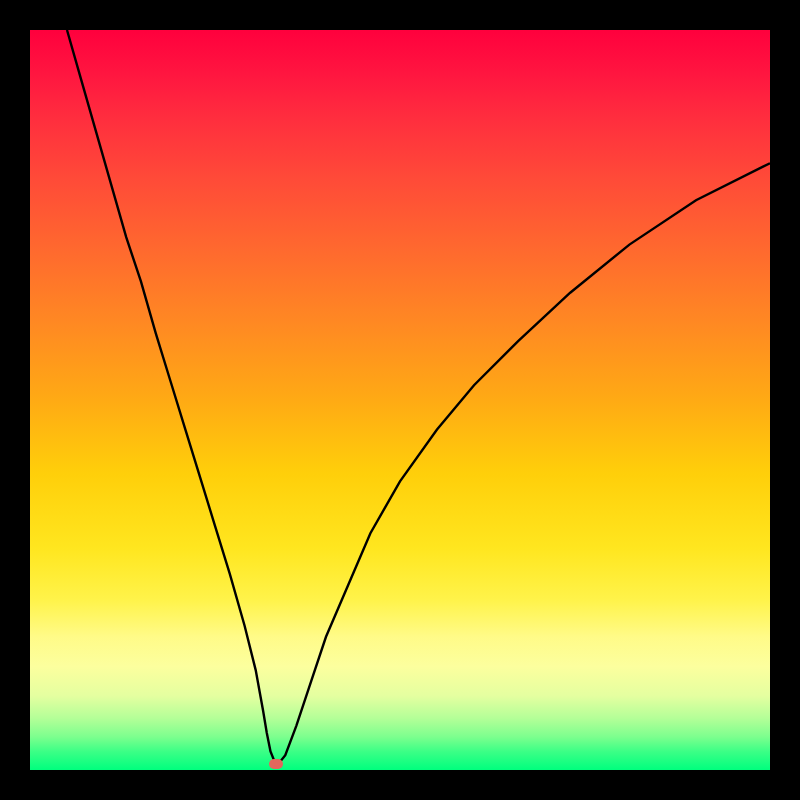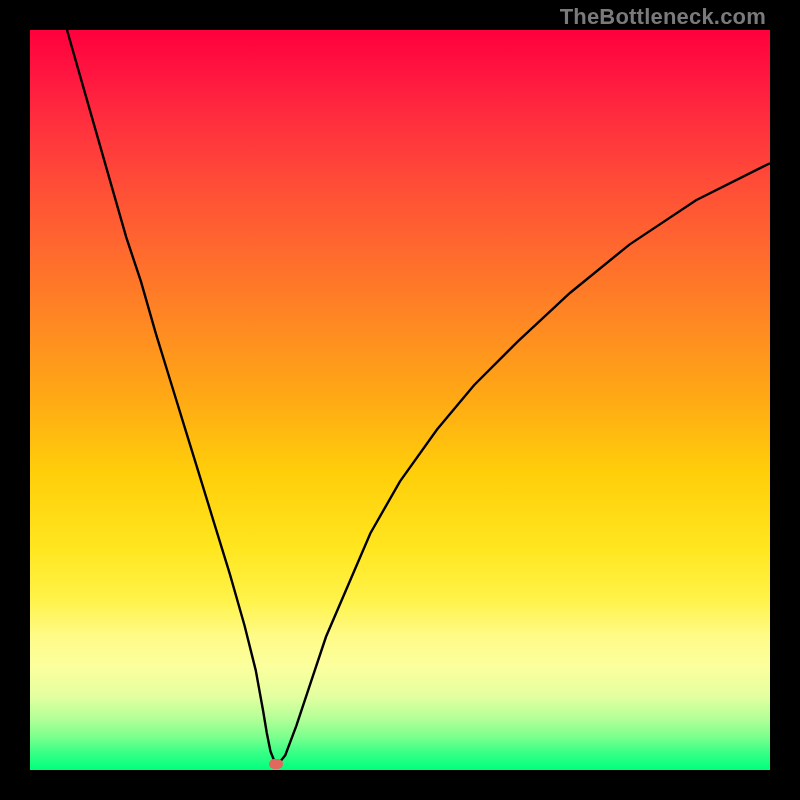--- a/index.html
+++ b/index.html
@@ -69,21 +69,20 @@
     height: 10px;
     border-radius: 6px;
     background: #e2675d;
     transform: translate(-50%, -50%);
   }
 </style>
 </head>
 <body>
 
 <div class="frame">
-  <div class="watermark">TheBottleneck.com</div>
 
   <div class="plot">
     <svg class="curve" viewBox="0 0 740 740" preserveAspectRatio="none">
       <path id="curve-path" d="M37.00 0.00 L51.80 51.80 L66.60 103.60 L81.40 155.40 L96.20 207.20 L111.00 251.60 L125.80 303.40 L140.60 351.50 L155.40 399.60 L170.20 447.70 L185.00 495.80 L199.80 543.90 L214.60 595.70 L225.70 640.10 L233.10 680.80 L236.80 703.00 L240.50 721.50 L246.42 736.30 L255.30 725.20 L266.40 695.60 L281.20 651.20 L296.00 606.80 L318.20 555.00 L340.40 503.20 L370.00 451.40 L407.00 399.60 L444.00 355.20 L488.40 310.80 L540.20 262.70 L599.40 214.60 L666.00 170.20 L740.00 133.20" stroke="#000" stroke-width="2.4" fill="none"></path>
     </svg>
     <div class="marker" id="min-marker" style="left: 246.42px; top: 734.08px;"></div>
   </div>
 </div>
 
 </body></html>

